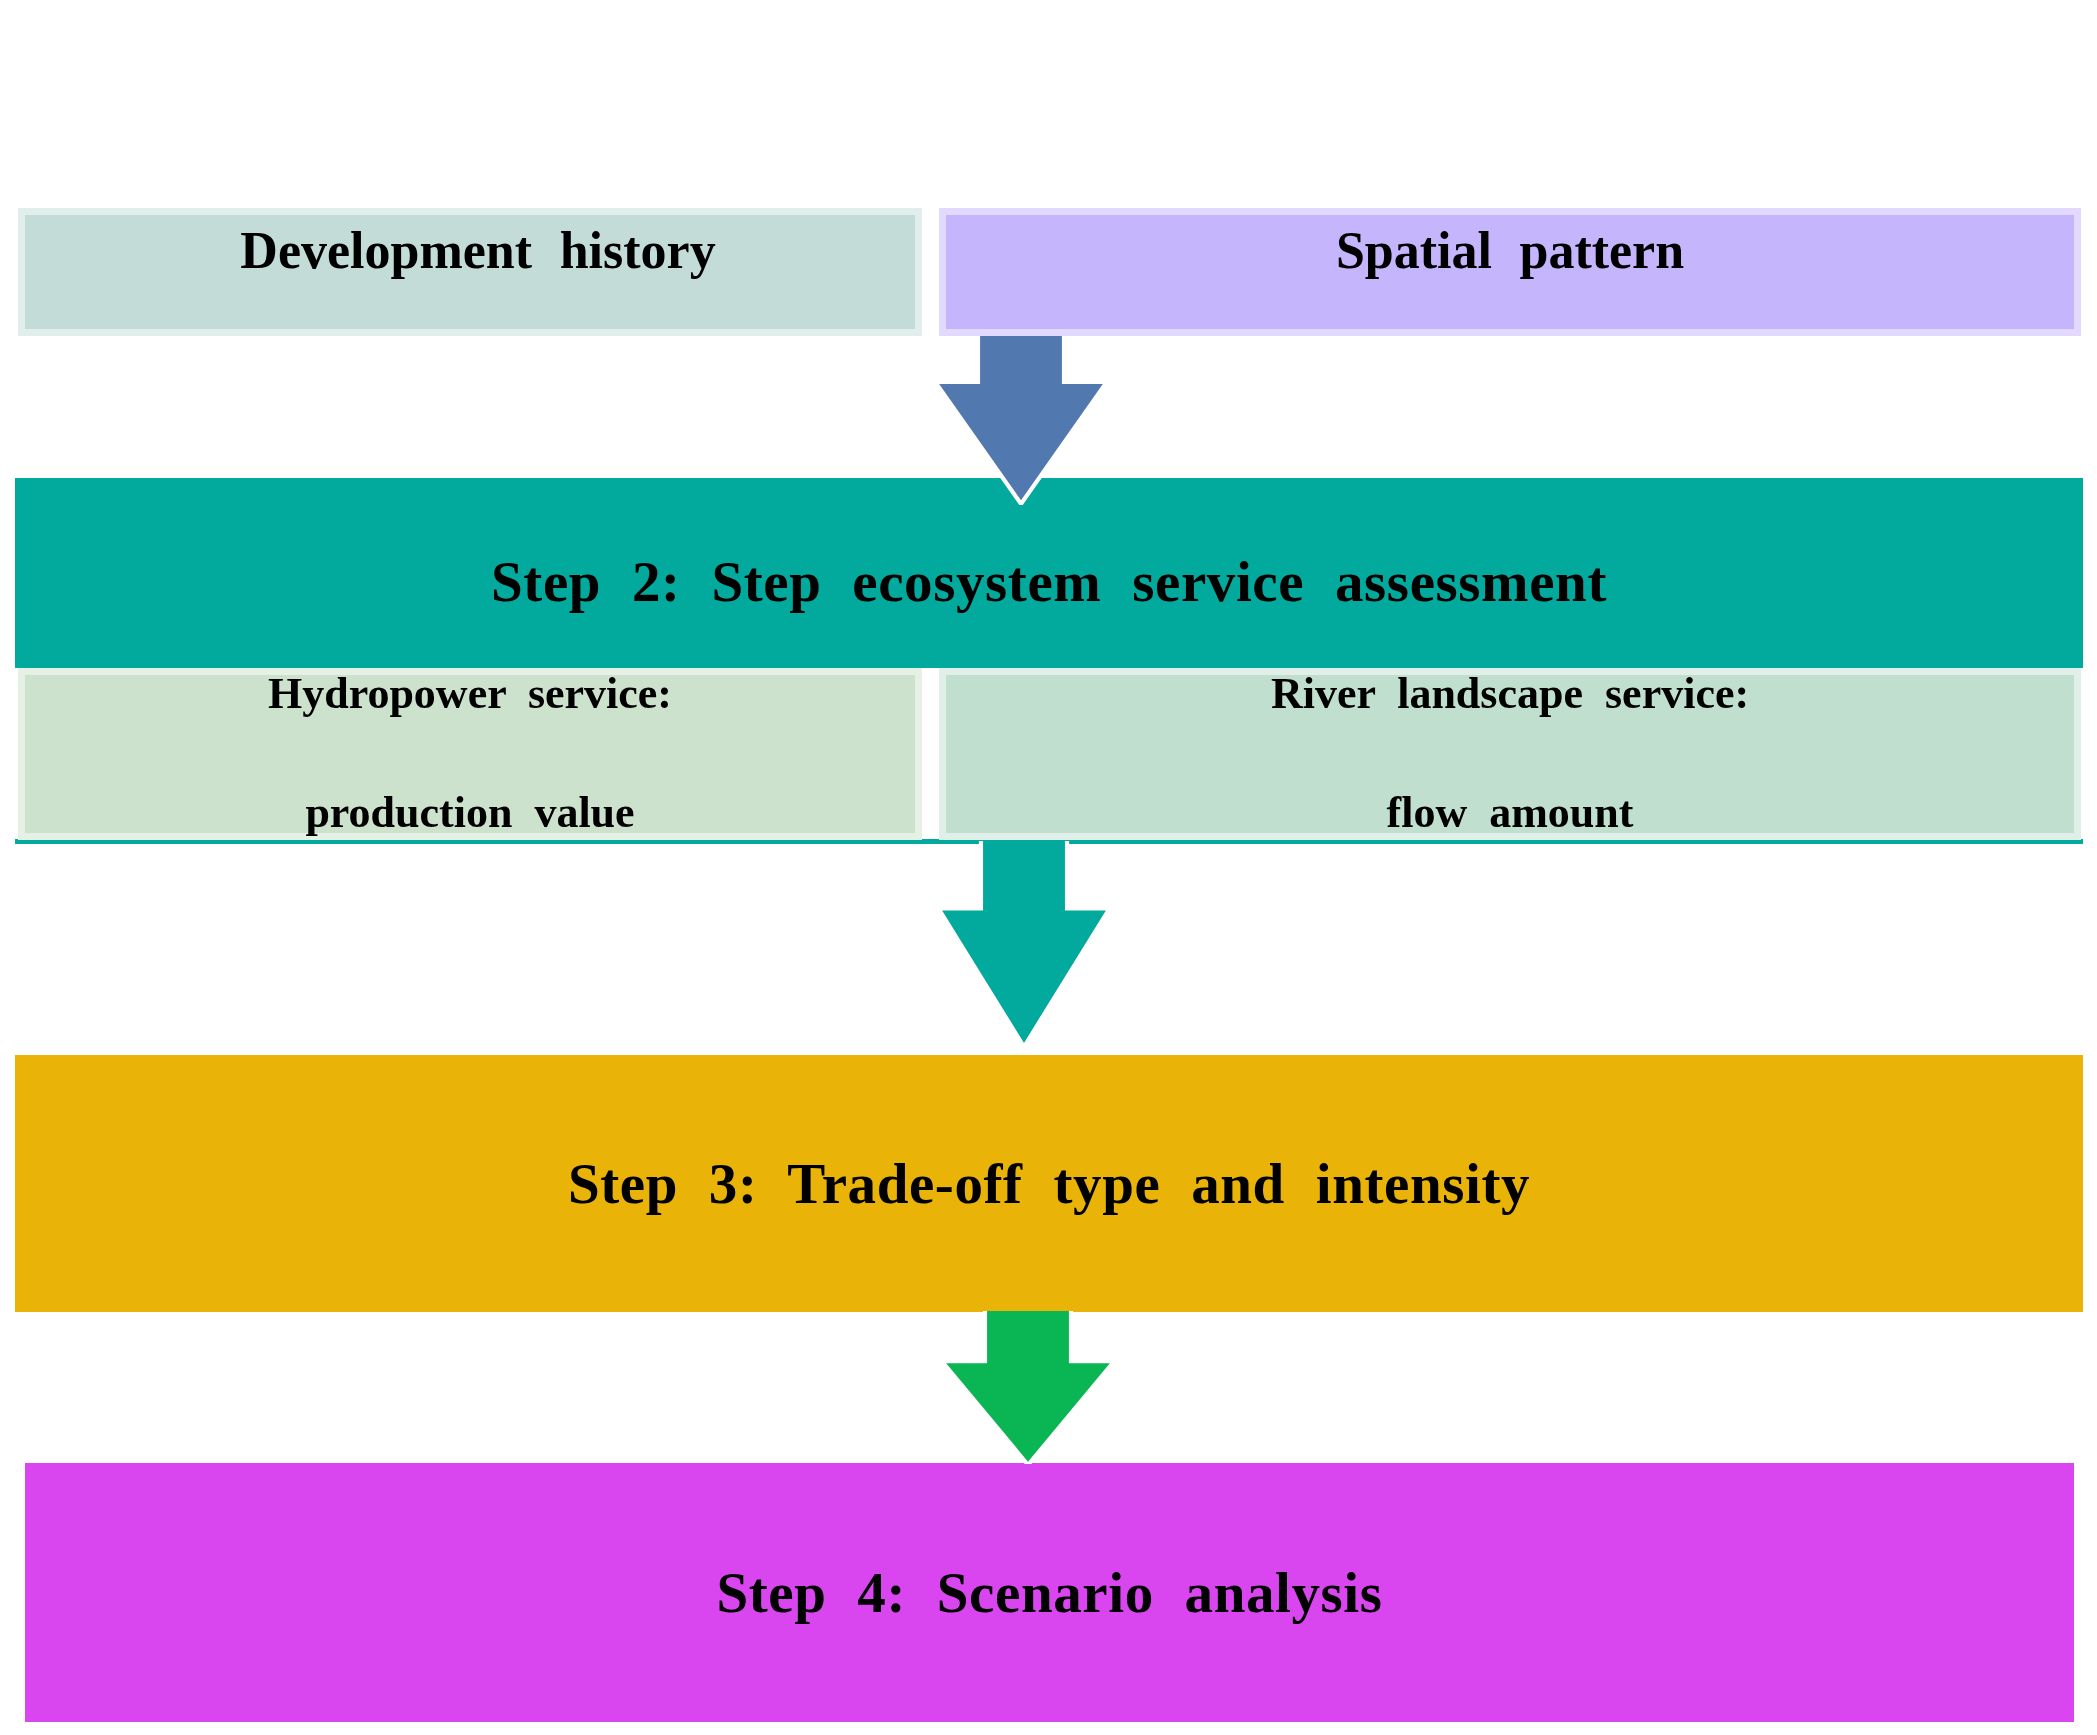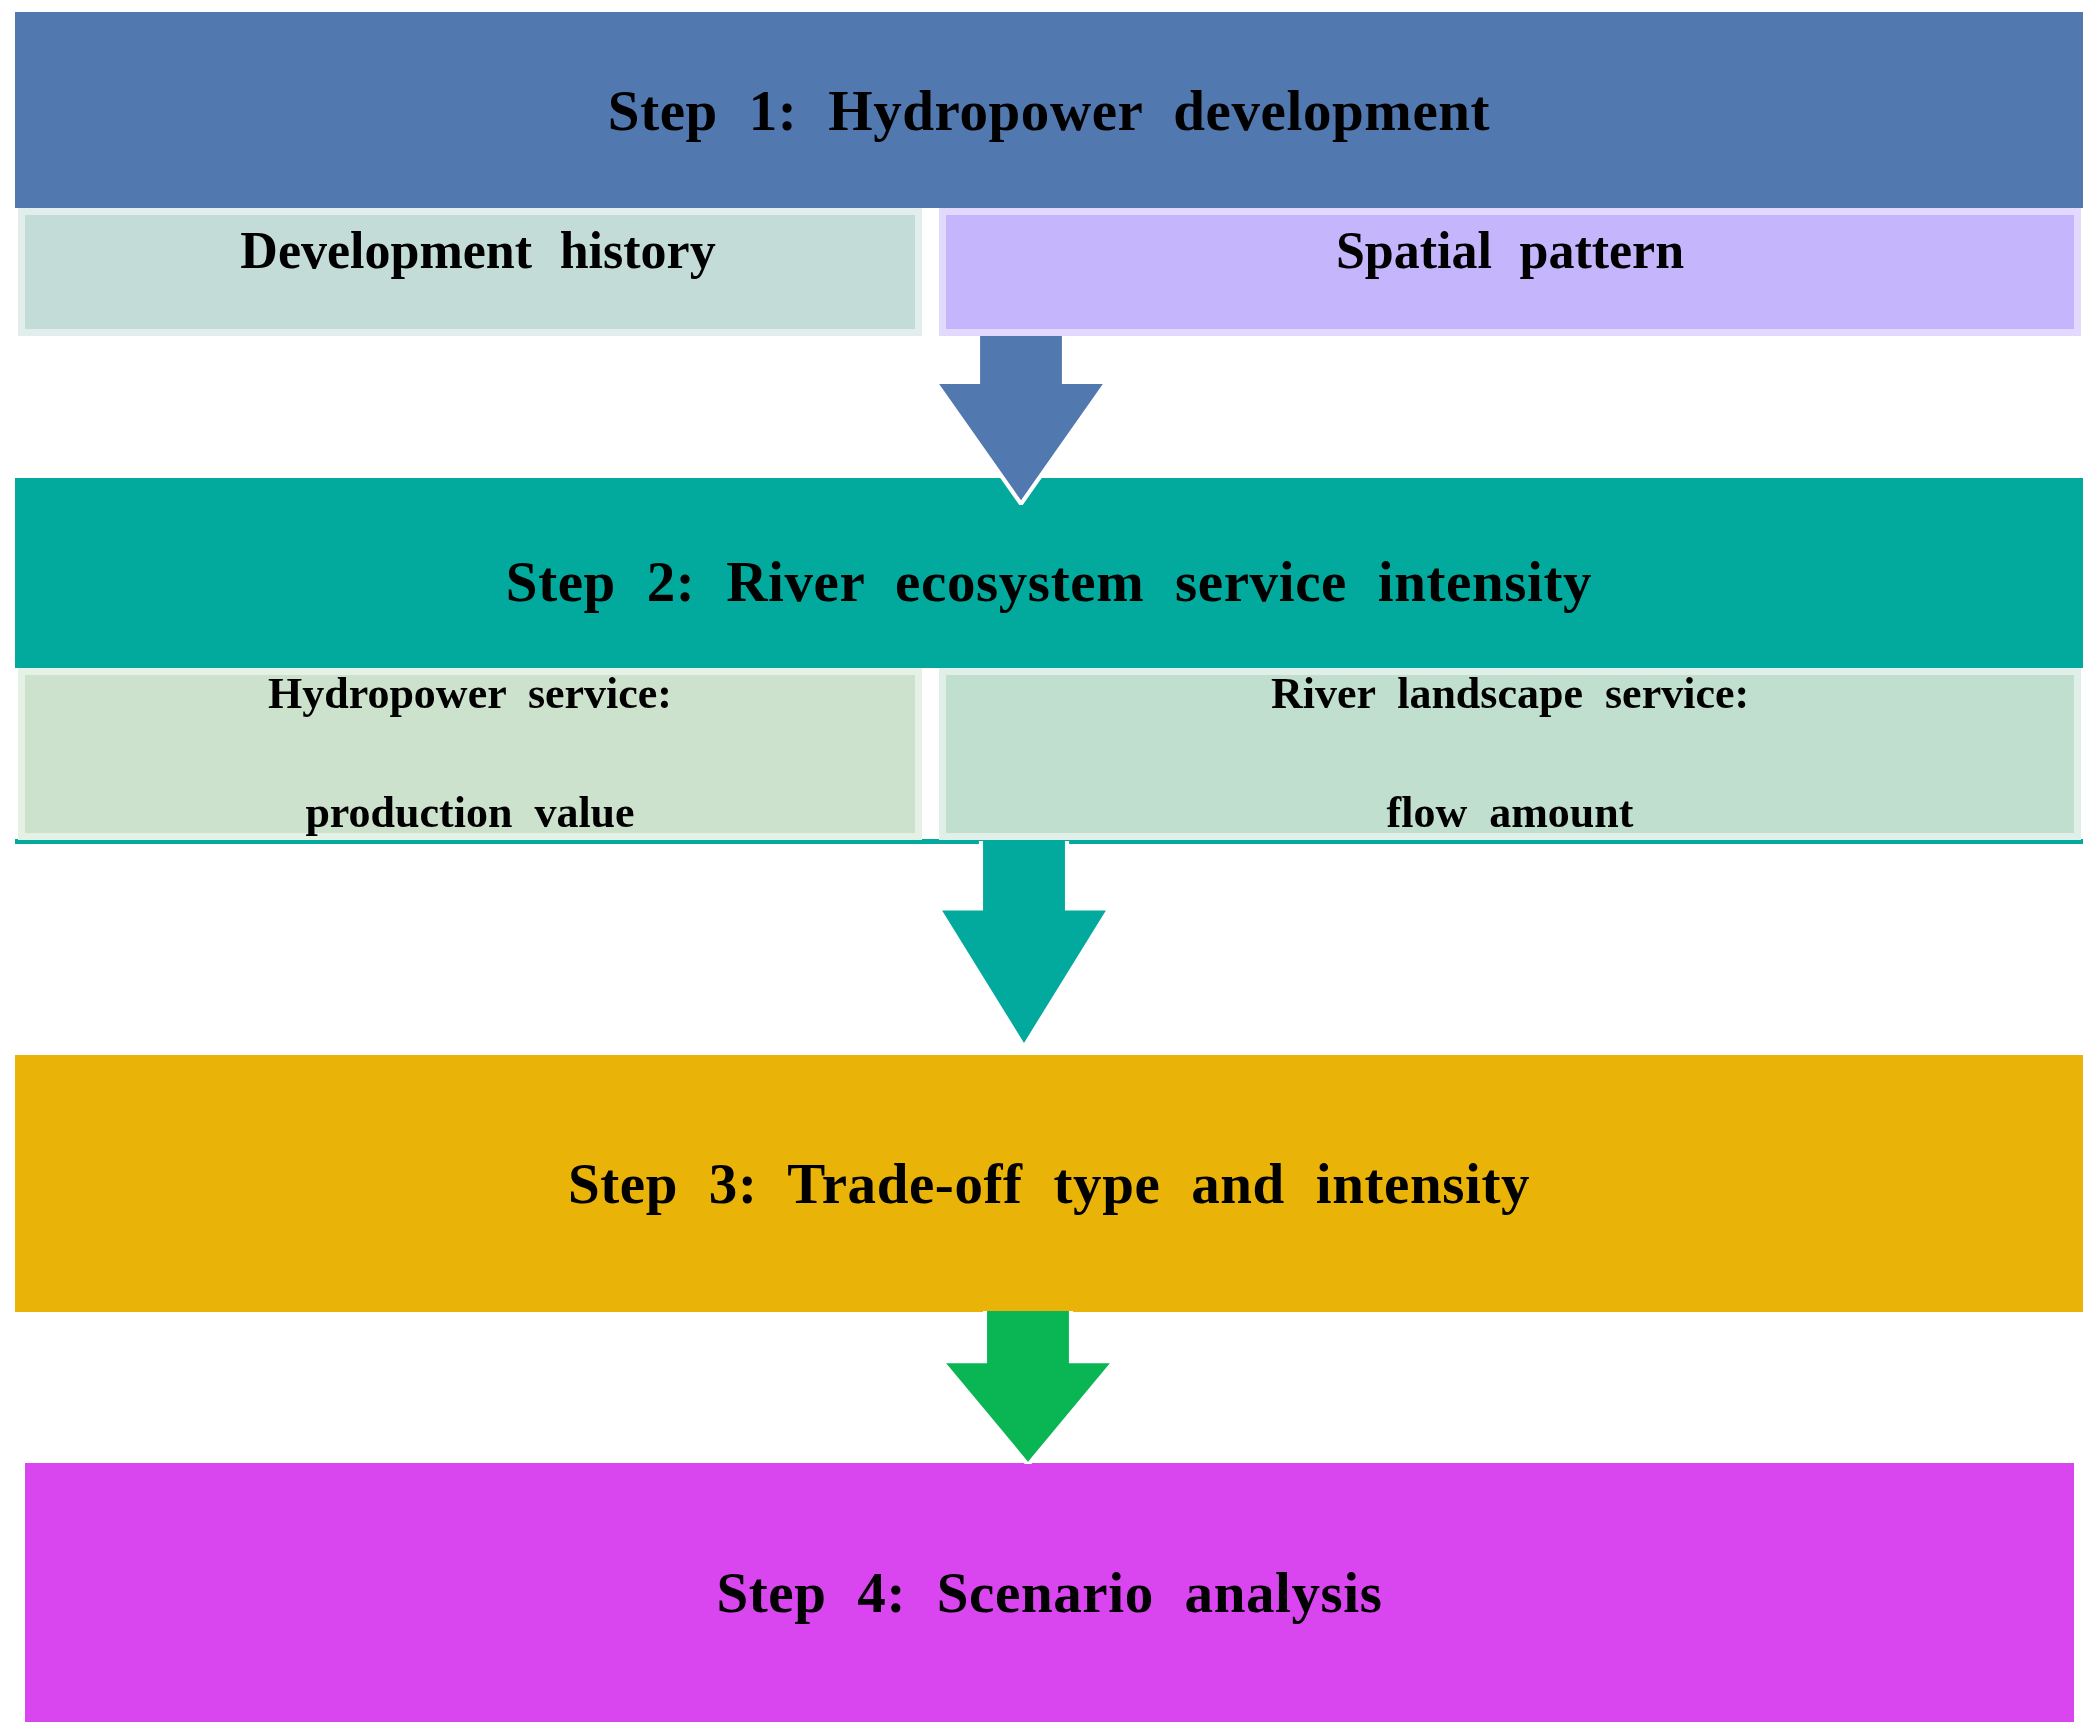--- a/index.html
+++ b/index.html
@@ -31,37 +31,34 @@
   #arrow-1{left:932px;top:336px;width:178px;height:169px;}
   #arrow-2{left:935px;top:841px;width:178px;height:205px;}
   #arrow-3{left:939px;top:1311px;width:178px;height:153px;}
   .arrow-shape{stroke:#ffffff;stroke-width:14;stroke-linejoin:miter;paint-order:stroke fill;}
 </style>
 </head>
 <body>
 
 <div class="page">
 
-  <section class="band" id="band-step1" style="background-color: rgb(81, 120, 175);">
-    <div class="band-title">Step 1: Hydropower development</div>
-  </section>
 
   <div class="sub-box one-line" id="sub-dev-history" style="background-color: rgb(195, 220, 215);">
     <span>Development history</span>
   </div>
   <div class="sub-box one-line" id="sub-spatial" style="background-color: #c4b5fd;">
     <span>Spatial pattern</span>
   </div>
 
   <svg class="arrow-svg" id="arrow-1" viewBox="0 0 300 285">
     <polygon class="arrow-shape" points="81,-20 219,-20 219,81 288,81 150,277 12,81 81,81" fill="#5178af"></polygon>
   </svg>
 
   <section class="band" id="band-step2" style="background-color: rgb(2, 169, 157);">
-    <div class="band-title">Step 2: River ecosystem service intensity</div>
+    <div class="band-title">Step 2: Step ecosystem service assessment</div>
   </section>
 
   <div class="teal-sliver" style="background-color: rgb(2, 169, 157);"></div>
 
   <div class="sub-box two-line" id="sub-river-service" style="background-color: rgb(192, 223, 206);">
     <span>
       <span>River landscape service:</span><br>
       <span>flow amount</span>
     </span>
   </div>

